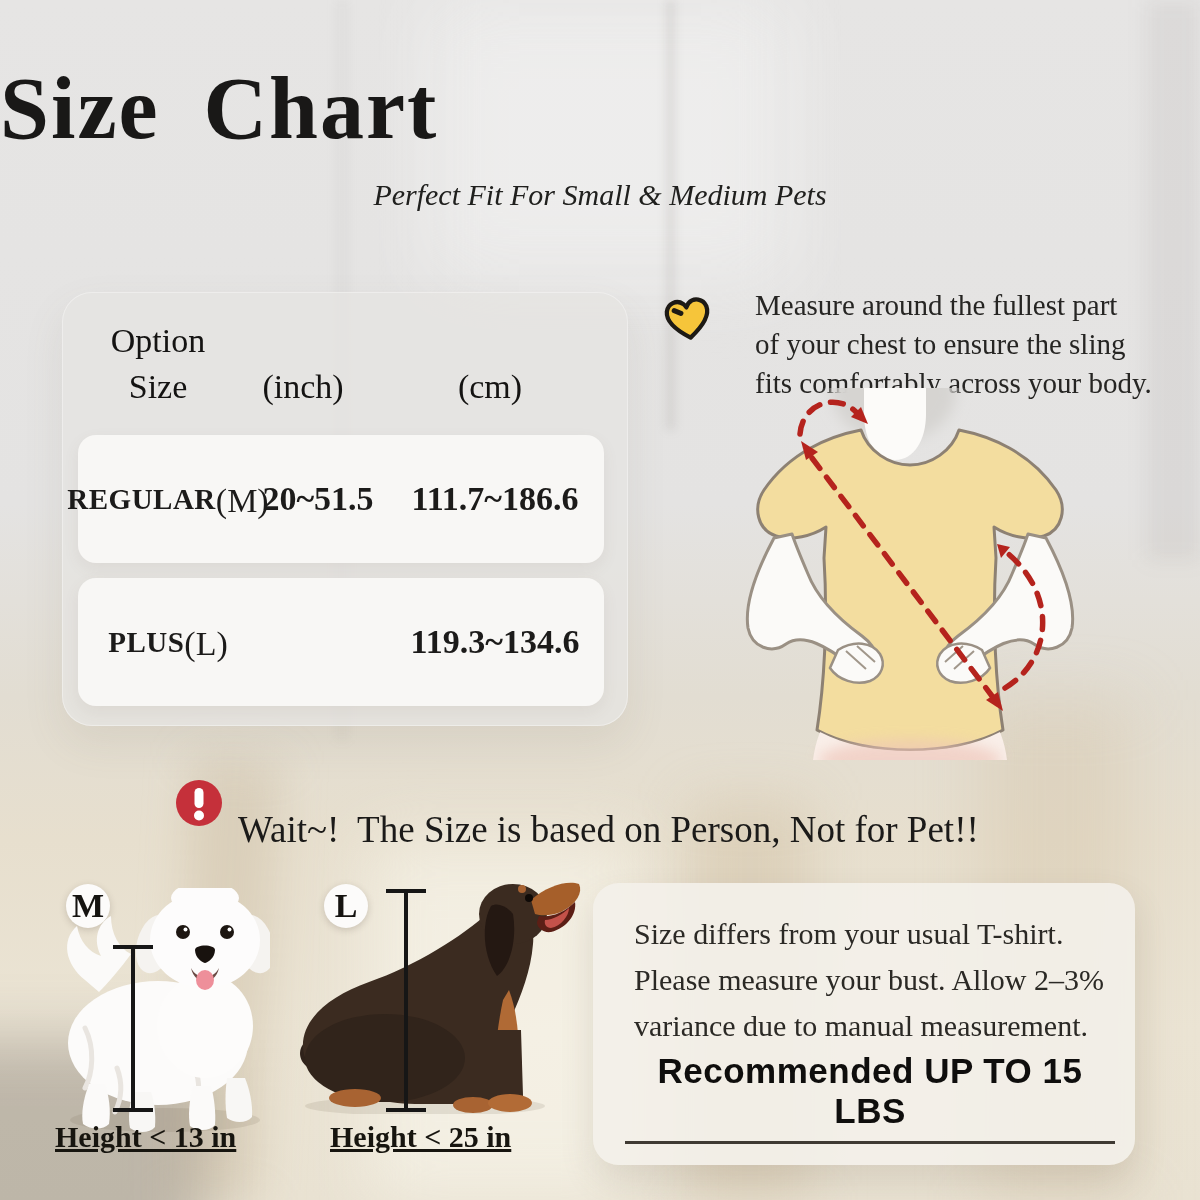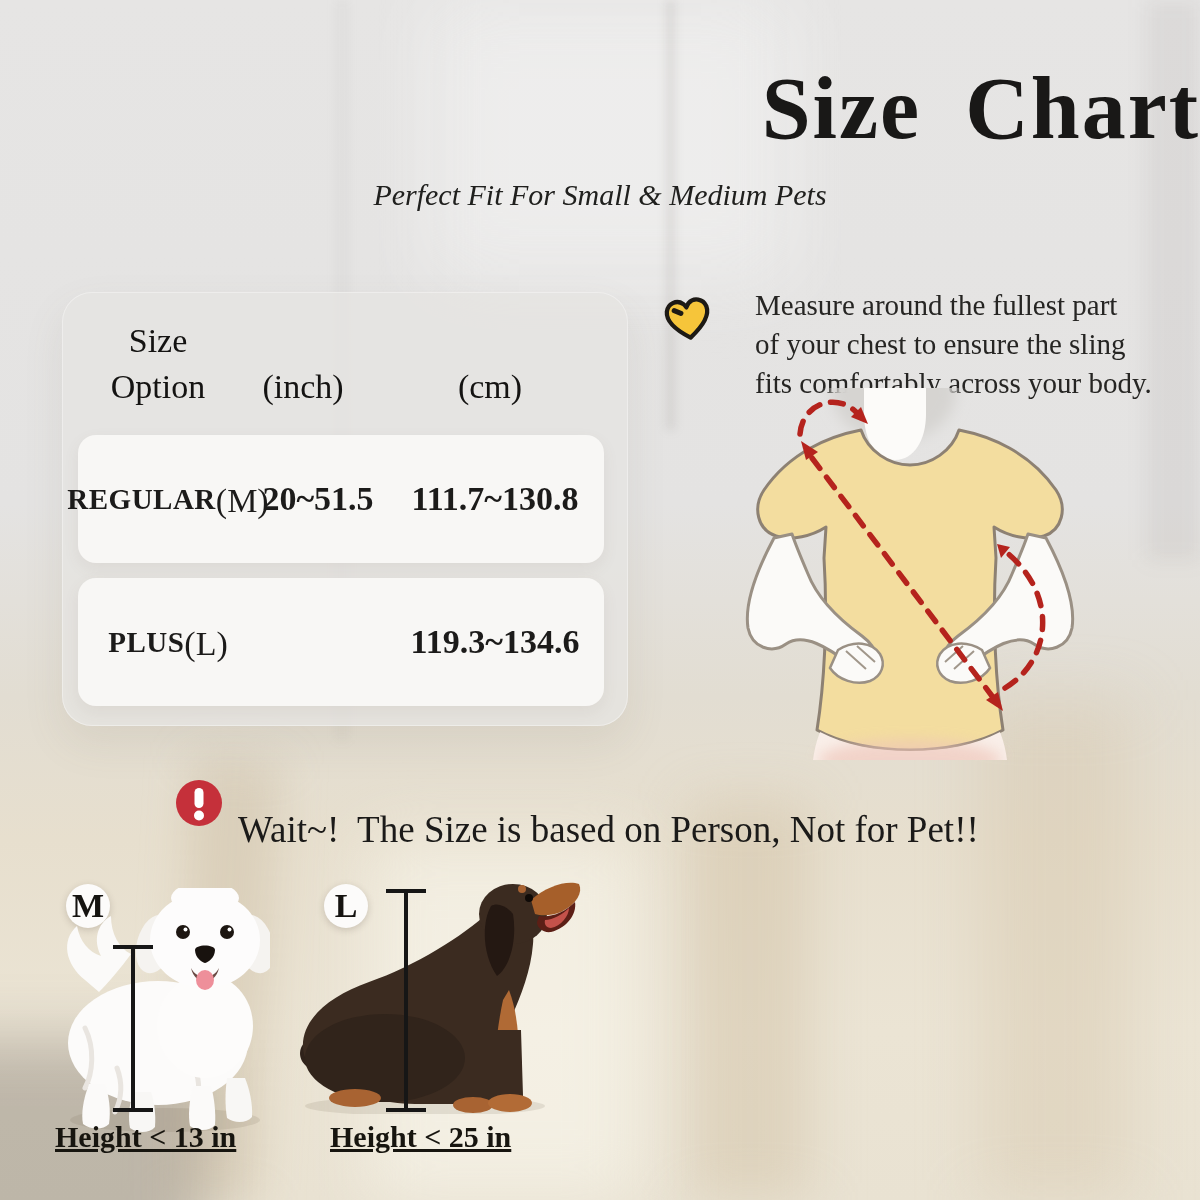--- a/index.html
+++ b/index.html
@@ -6,21 +6,21 @@
   .canvas{
     position:relative;width:1200px;height:1200px;margin:0 auto;overflow:hidden;
     font-family:"Liberation Serif",serif;color:#1c1b1a;
     background:
       linear-gradient(180deg,#e6e5e4 0%,#e4e3e2 42%,#e2ddd2 58%,#e7dfce 70%,#ebe4d4 86%,#e9e2d2 100%);
   }
   .fold{position:absolute;z-index:0;pointer-events:none;}
   .content{position:absolute;z-index:2;}
 
   
-  .title{position:absolute;left:0;top:58px;width:1200px;text-align:right;
+  .title{position:absolute;left:0;top:58px;width:1200px;text-align:left;
     font-size:88px;font-weight:700;letter-spacing:2px;word-spacing:20px;color:#191817;}
   .subtitle{position:absolute;left:0;top:178px;width:1200px;text-align:center;
     font-size:30px;font-style:italic;color:#20201e;}
 
   
   .tableBox{position:absolute;left:62px;top:292px;width:566px;height:434px;
     border-radius:30px;background:rgba(229,228,226,.78);
     box-shadow:0 18px 40px rgba(120,105,85,.10), inset 0 0 0 1px rgba(255,255,255,.35);}
   .th{position:absolute;font-size:34px;line-height:46px;text-align:center;color:#141312;}
   .rowCard{position:absolute;left:16px;width:526px;height:128px;border-radius:18px;
@@ -73,33 +73,33 @@
   <div class="fold" style="left:690px;top:800px;width:120px;height:400px;background:rgba(205,188,158,.40);filter:blur(26px);"></div>
   <div class="fold" style="left:980px;top:700px;width:150px;height:500px;background:rgba(210,193,164,.35);filter:blur(30px);"></div>
   <div class="fold" style="left:370px;top:840px;width:270px;height:360px;background:rgba(252,249,240,.55);filter:blur(34px);"></div>
   <div class="fold" style="left:-70px;top:1040px;width:270px;height:240px;background:rgba(110,100,92,.35);filter:blur(30px);"></div>
 
   <div class="content title">Size Chart</div>
   <div class="content subtitle">Perfect Fit For Small &amp; Medium Pets</div>
 
   <div class="content tableBox">
     <div class="th" style="left:26px;top:26px;width:140px;">
+      <div>Option</div>
       <div>Size</div>
-      <div>Option</div>
     </div>
     <div class="th" style="left:176px;top:72px;width:130px;">(inch)</div>
     <div class="th" style="left:363px;top:72px;width:130px;">(cm)</div>
 
     <div class="rowCard" style="top:143px;">
       <div class="rowName">
         <div class="nm">REGULAR</div>
         <div class="cd">(M)</div>
       </div>
       <div class="val1">20~51.5</div>
-      <div class="val2">111.7~130.8</div>
+      <div class="val2">111.7~186.6</div>
     </div>
 
     <div class="rowCard" style="top:286px;">
       <div class="rowName">
         <div class="nm">PLUS</div>
         <div class="cd">(L)</div>
       </div>
       <div class="val2">119.3~134.6</div>
     </div>
   </div>
@@ -207,14 +207,22 @@
       <path d="M196,34 C186,52 188,84 202,104 C216,94 222,66 218,42 C212,34 202,30 196,34 Z" fill="#241812"></path>
       <circle cx="234" cy="26" r="4" fill="#0f0a07"></circle>
       <circle cx="227" cy="17" r="4" fill="#a86332"></circle>
     </svg>
   </div>
   <div class="mline content" style="left:386px;top:889px;width:40px;height:3.5px;"></div>
   <div class="mline content" style="left:404px;top:891px;width:3.5px;height:219px;"></div>
   <div class="mline content" style="left:386px;top:1108px;width:40px;height:3.5px;"></div>
   <div class="hLabel content" style="left:330px;top:1120px;width:195px;">Height &lt; 25 in</div>
 
+  <div class="content noteCard">
+    <div class="noteLines">
+      <div>Size differs from your usual T-shirt.</div>
+      <div>Please measure your bust. Allow 2–3%</div>
+      <div>variance due to manual measurement.</div>
+    </div>
+    <div class="recommend">Recommended UP TO 15 LBS</div>
+  </div>
 
 </div>
 
 </body></html>

